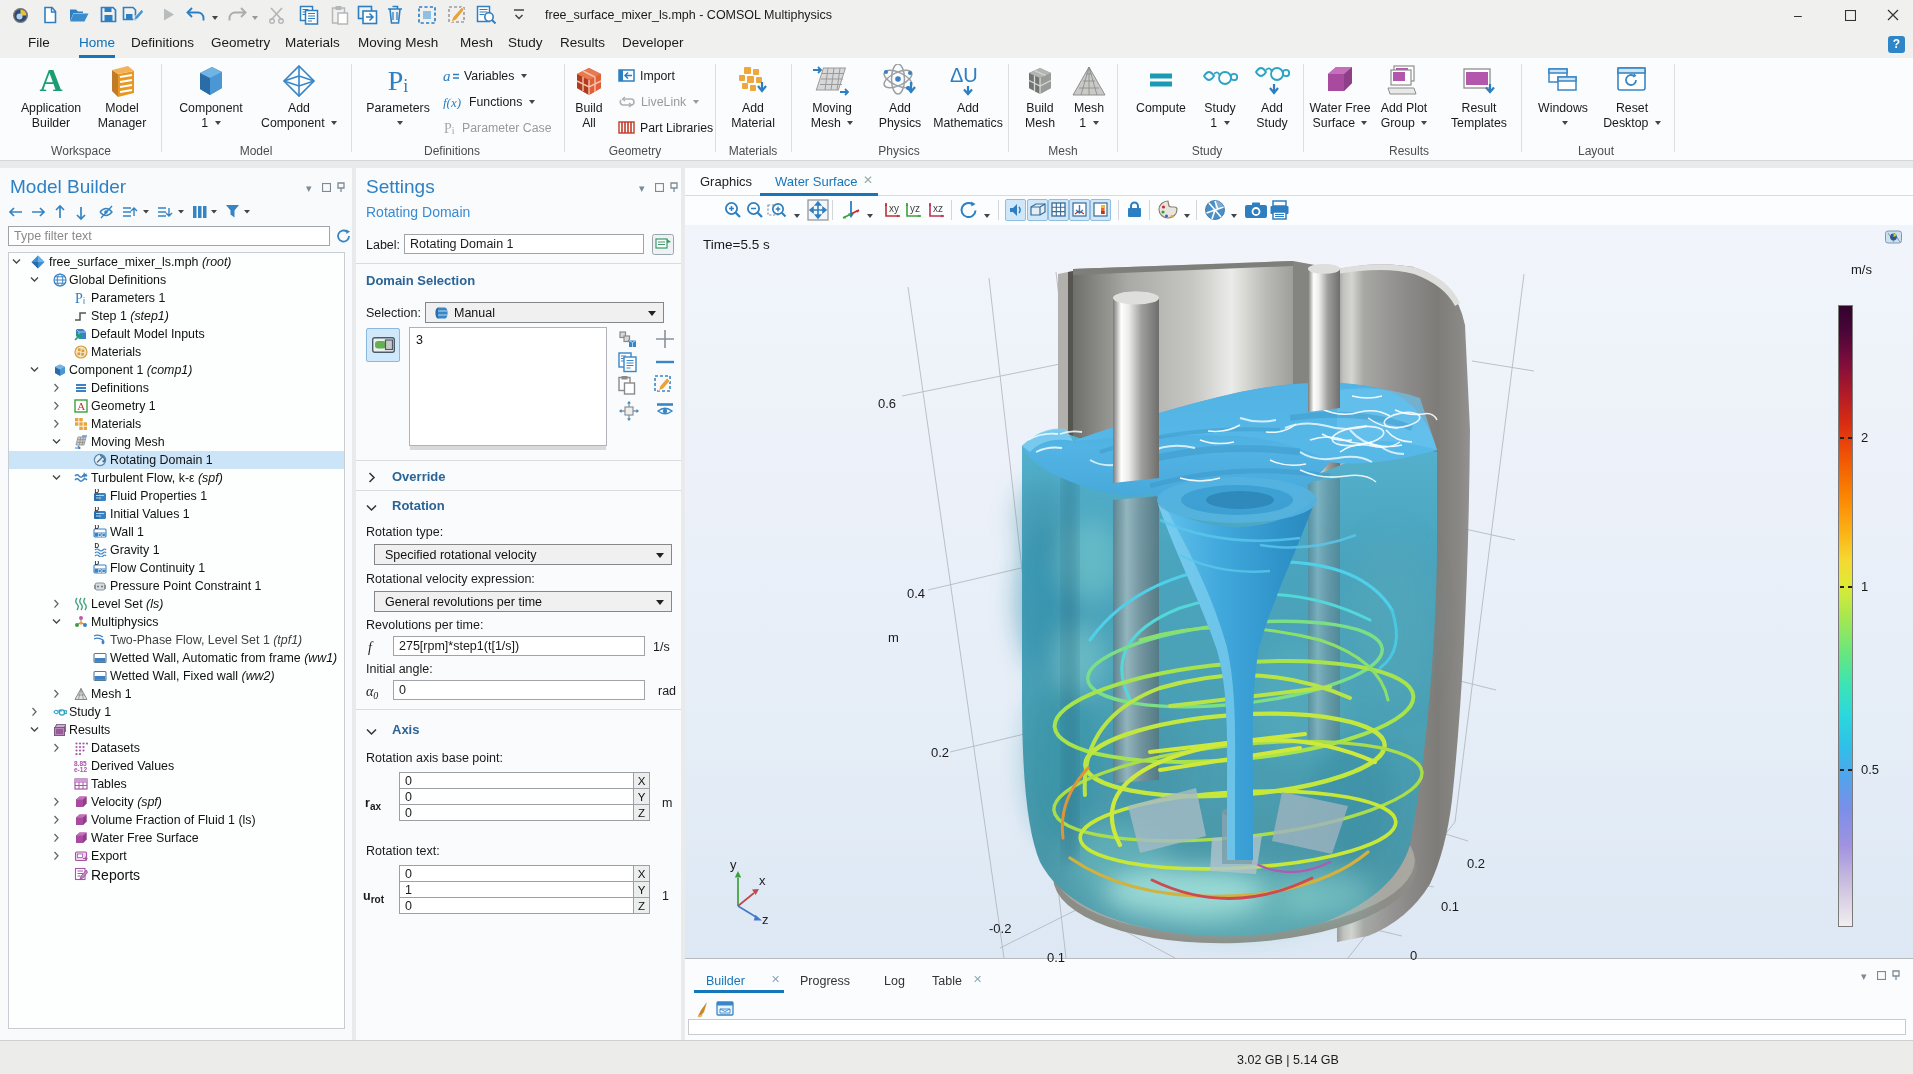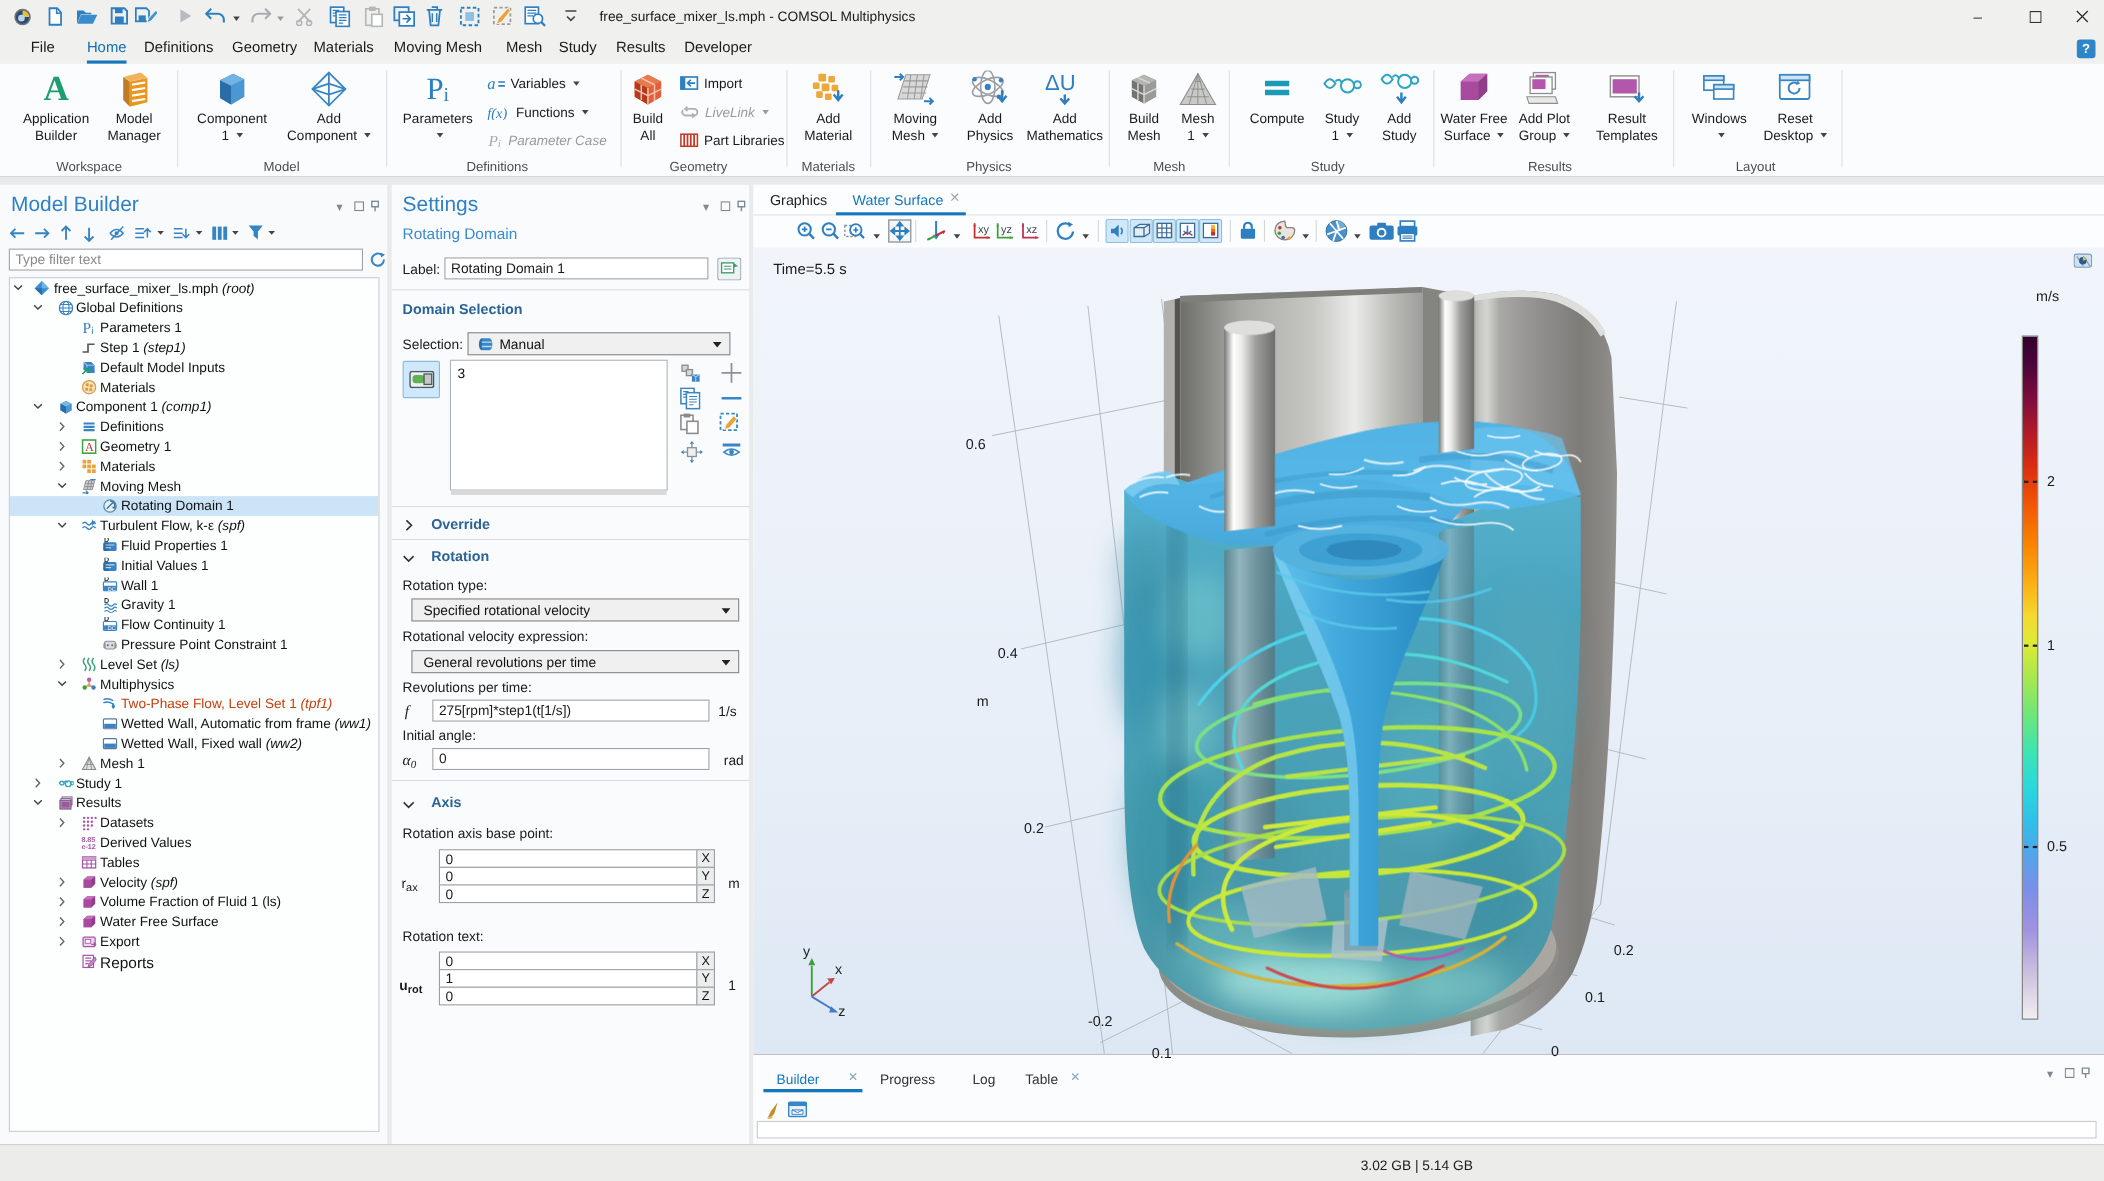--- a/index.html
+++ b/index.html
@@ -10,21 +10,21 @@
 .menu{position:absolute;top:0;height:28px;line-height:26px;font-size:13.5px;color:#1a1a1a;}
 .menu.active{color:#0f6fb7;border-bottom:3px solid #1576bc;}
 #helpbtn{position:absolute;right:8px;top:36px;width:17px;height:17px;background:#2e85c8;color:#fff;border-radius:3px;font-size:12px;text-align:center;line-height:17px;font-weight:bold;}
 #ribbon{position:absolute;left:0;top:58px;width:1913px;height:103px;background:#fbfcfd;border-bottom:1px solid #d4d7da;}
 .rsep{position:absolute;top:6px;width:1px;height:88px;background:#dcdfe2;}
 .glabel{position:absolute;top:86px;width:120px;text-align:center;font-size:12px;color:#4d4d4d;}
 .bigbtn{position:absolute;top:4px;text-align:center;font-size:12.3px;color:#1a1a1a;line-height:15px;}
 .bigbtn .ic{display:block;margin:2px auto 3px;}
 .smallbtn{position:absolute;font-size:12.3px;color:#1a1a1a;height:18px;line-height:18px;white-space:nowrap;}
 .smallbtn svg{vertical-align:-3px;margin-right:4px;}
-.gray{color:#9a9a9a;font-style:italic;}
+.gray{color:#9a9a9a;}
 .car{display:inline-block;width:0;height:0;border-left:3.5px solid transparent;border-right:3.5px solid transparent;border-top:4px solid #444;vertical-align:2px;margin-left:3px;}
 .car2{display:inline-block;width:0;height:0;border-left:3.5px solid transparent;border-right:3.5px solid transparent;border-top:4px solid #9a9a9a;vertical-align:2px;margin-left:3px;}
 
 #mbpanel{position:absolute;left:0;top:168px;width:352px;height:872px;background:#f9fafc;}
 #setpanel{position:absolute;left:356px;top:168px;width:325px;height:872px;background:#fafbfd;}
 #gpanel{position:absolute;left:685px;top:168px;width:1228px;height:872px;background:#fdfdfe;}
 .ptitle{font-size:19px;color:#2e81c4;}
 .pwin{position:absolute;color:#7d8a96;font-size:11px;}
 #statusbar{position:absolute;left:0;top:1040px;width:1913px;height:34px;background:#ececeb;border-top:1px solid #d0d0d0;font-size:12.5px;color:#1a1a1a;}
 input,div{font-family:"Liberation Sans",sans-serif;}
@@ -552,21 +552,21 @@
         <circle cx="11" cy="10" r="2" fill="#3b82c4"></circle>
         <path d="M7,5 v3 M7,8 L4,9 M7,8 L10,9" stroke="#888" stroke-width="1"></path>
         <rect x="5.5" y="7" width="3" height="2.5" fill="#e8a33d"></rect>
       </svg></span>
     <span class="abs" style="left:82px;top:362px;font-size:12.4px;color:#111;white-space:nowrap">Multiphysics</span>
 <div class="abs" style="left:0;top:378px;width:335px;height:18px;"></div>
     <span class="abs" style="left:84px;top:380px"><svg width="14" height="14">
         <path d="M1,3 q4,-2 9,1 M1,6 q4,-2 9,1" fill="none" stroke="#3b82c4" stroke-width="1.2"></path>
         <path d="M10,6 q3,3.5 0,5.5 q-3,-2 0,-5.5" fill="#3b82c4"></path>
       </svg></span>
-    <span class="abs" style="left:101px;top:380px;font-size:12.4px;color:#c2410c;white-space:nowrap">Two-Phase Flow, Level Set 1 <i>(tpf1)</i></span>
+    <span class="abs" style="left:101px;top:380px;font-size:12.4px;color:#404040;white-space:nowrap">Two-Phase Flow, Level Set 1 <i>(tpf1)</i></span>
 <div class="abs" style="left:0;top:396px;width:335px;height:18px;"></div>
     <span class="abs" style="left:84px;top:398px"><svg width="14" height="14">
         <rect x="1" y="2.5" width="12" height="9" rx="1" fill="#fff" stroke="#5a7a94" stroke-width="1.1"></rect>
         <rect x="1.7" y="7" width="10.6" height="3.9" fill="#3b82c4"></rect>
       </svg></span>
     <span class="abs" style="left:101px;top:398px;font-size:12.4px;color:#111;white-space:nowrap">Wetted Wall, Automatic from frame <i>(ww1)</i></span>
 <div class="abs" style="left:0;top:414px;width:335px;height:18px;"></div>
     <span class="abs" style="left:84px;top:416px"><svg width="14" height="14">
         <rect x="1" y="2.5" width="12" height="9" rx="1" fill="#fff" stroke="#5a7a94" stroke-width="1.1"></rect>
         <rect x="1.7" y="7" width="10.6" height="3.9" fill="#3b82c4"></rect>
@@ -785,21 +785,21 @@
  <div class="seclabel" style="left:10px;top:494px">Initial angle:</div>
  <div class="seclabel" style="left:10px;top:516px;font-style:italic;font-family:'Liberation Serif';font-size:14px">α<span style="font-size:10px;vertical-align:-3px">0</span></div>
  <div class="tf" style="left:37px;top:512px;width:252px;height:20px;line-height:19px">0</div>
  <div class="seclabel" style="left:302px;top:516px">rad</div>
  <div class="sepline" style="top:541px"></div>
  <svg class="abs" style="left:10px;top:560px" width="11" height="8">
       <path d="M1,1.5 L5.5,6 L10,1.5" fill="none" stroke="#333" stroke-width="1.5"></path>
     </svg>
  <div class="sechead" style="left:36px;top:554px">Axis</div>
  <div class="seclabel" style="left:10px;top:583px">Rotation axis base point:</div>
- <div class="seclabel" style="left:9px;top:628px;font-weight:normal">r<span style="font-size:10px;vertical-align:-3px">ax</span></div>
+ <div class="seclabel" style="left:9px;top:628px;font-weight:bold">r<span style="font-size:10px;vertical-align:-3px">ax</span></div>
  <div class="seclabel" style="left:306px;top:628px">m</div>
  <div class="seclabel" style="left:7px;top:721px;font-weight:bold">u<span style="font-size:10px;vertical-align:-3px">rot</span></div>
  <div class="seclabel" style="left:306px;top:721px">1</div>
  <div class="seclabel" style="left:10px;top:676px">Rotation text:</div>
 <div class="tf" style="left:43px;top:604px;width:235px;height:17px;line-height:16px;border-color:#9aa0a6">0</div>
 <div class="abs" style="left:277px;top:604px;width:17px;height:17px;background:#eceded;border:1px solid #9aa0a6;font-size:11.5px;text-align:center;line-height:16px;color:#111">X</div>
 <div class="tf" style="left:43px;top:620px;width:235px;height:17px;line-height:16px;border-color:#9aa0a6">0</div>
 <div class="abs" style="left:277px;top:620px;width:17px;height:17px;background:#eceded;border:1px solid #9aa0a6;font-size:11.5px;text-align:center;line-height:16px;color:#111">Y</div>
 <div class="tf" style="left:43px;top:636px;width:235px;height:17px;line-height:16px;border-color:#9aa0a6">0</div>
 <div class="abs" style="left:277px;top:636px;width:17px;height:17px;background:#eceded;border:1px solid #9aa0a6;font-size:11.5px;text-align:center;line-height:16px;color:#111">Z</div>

